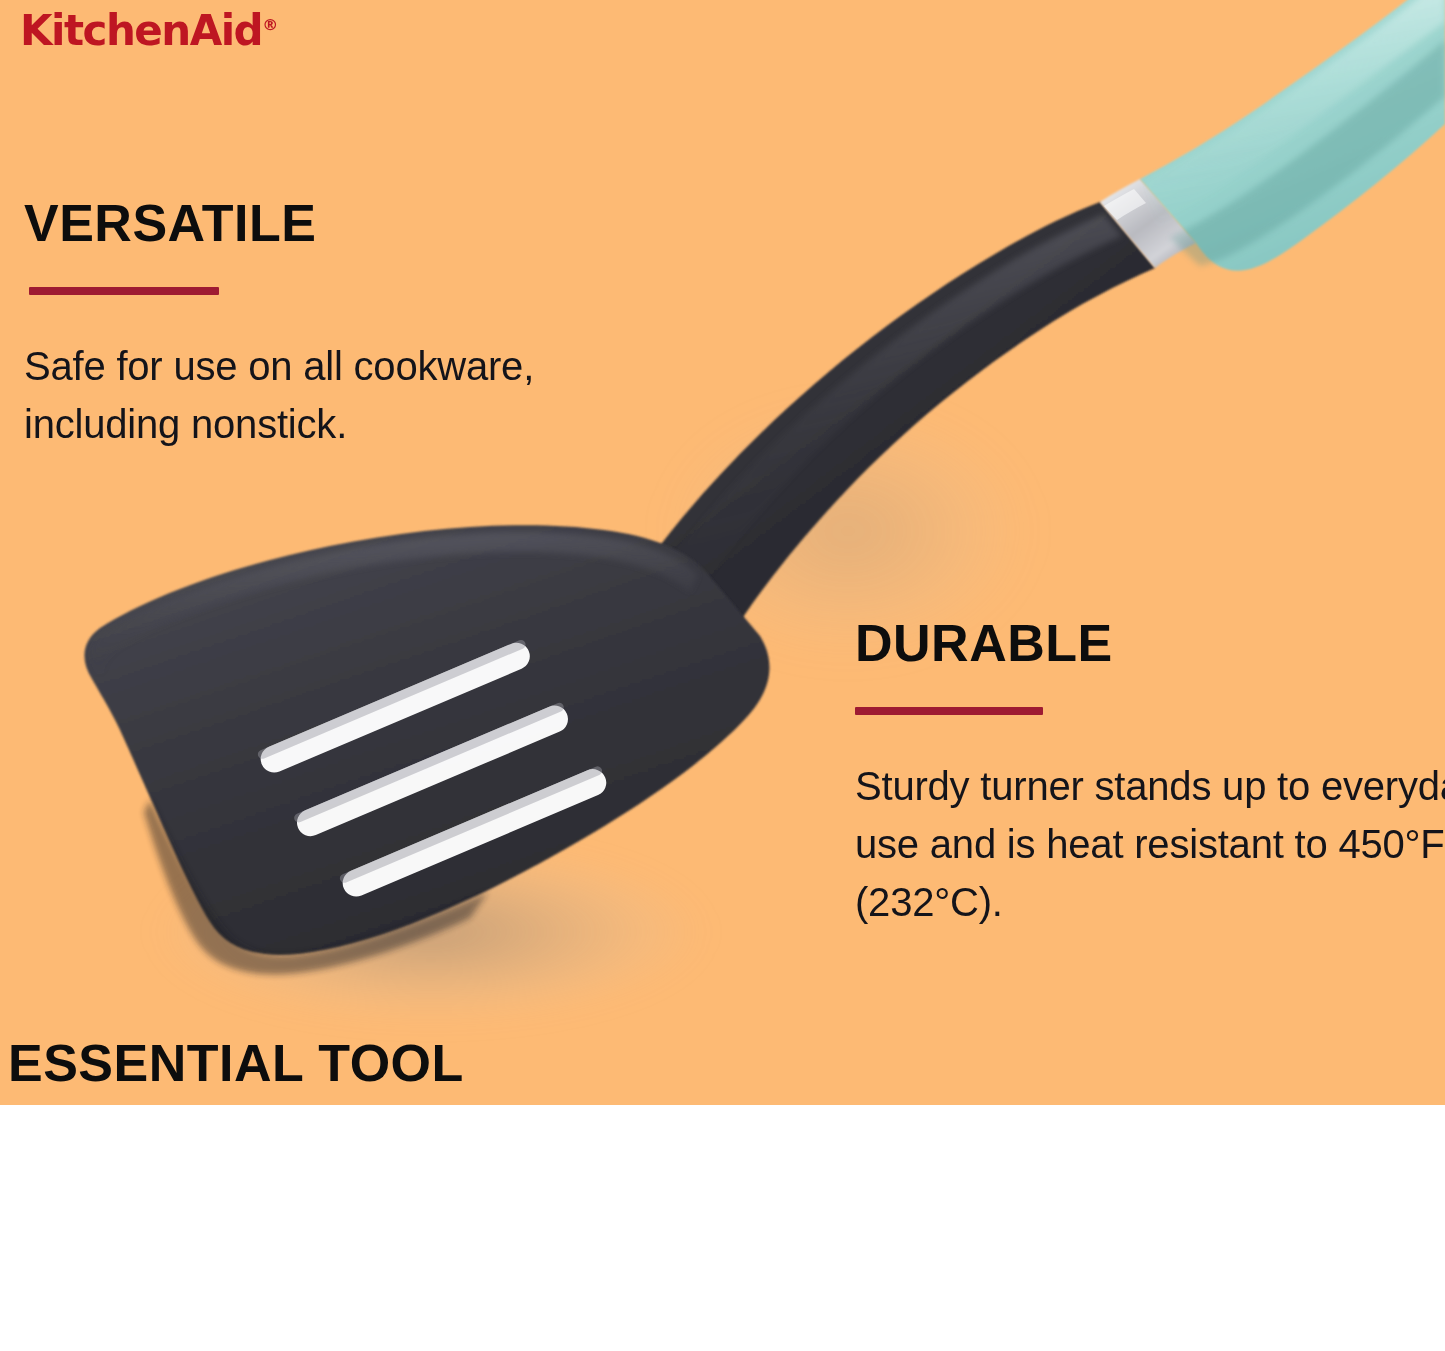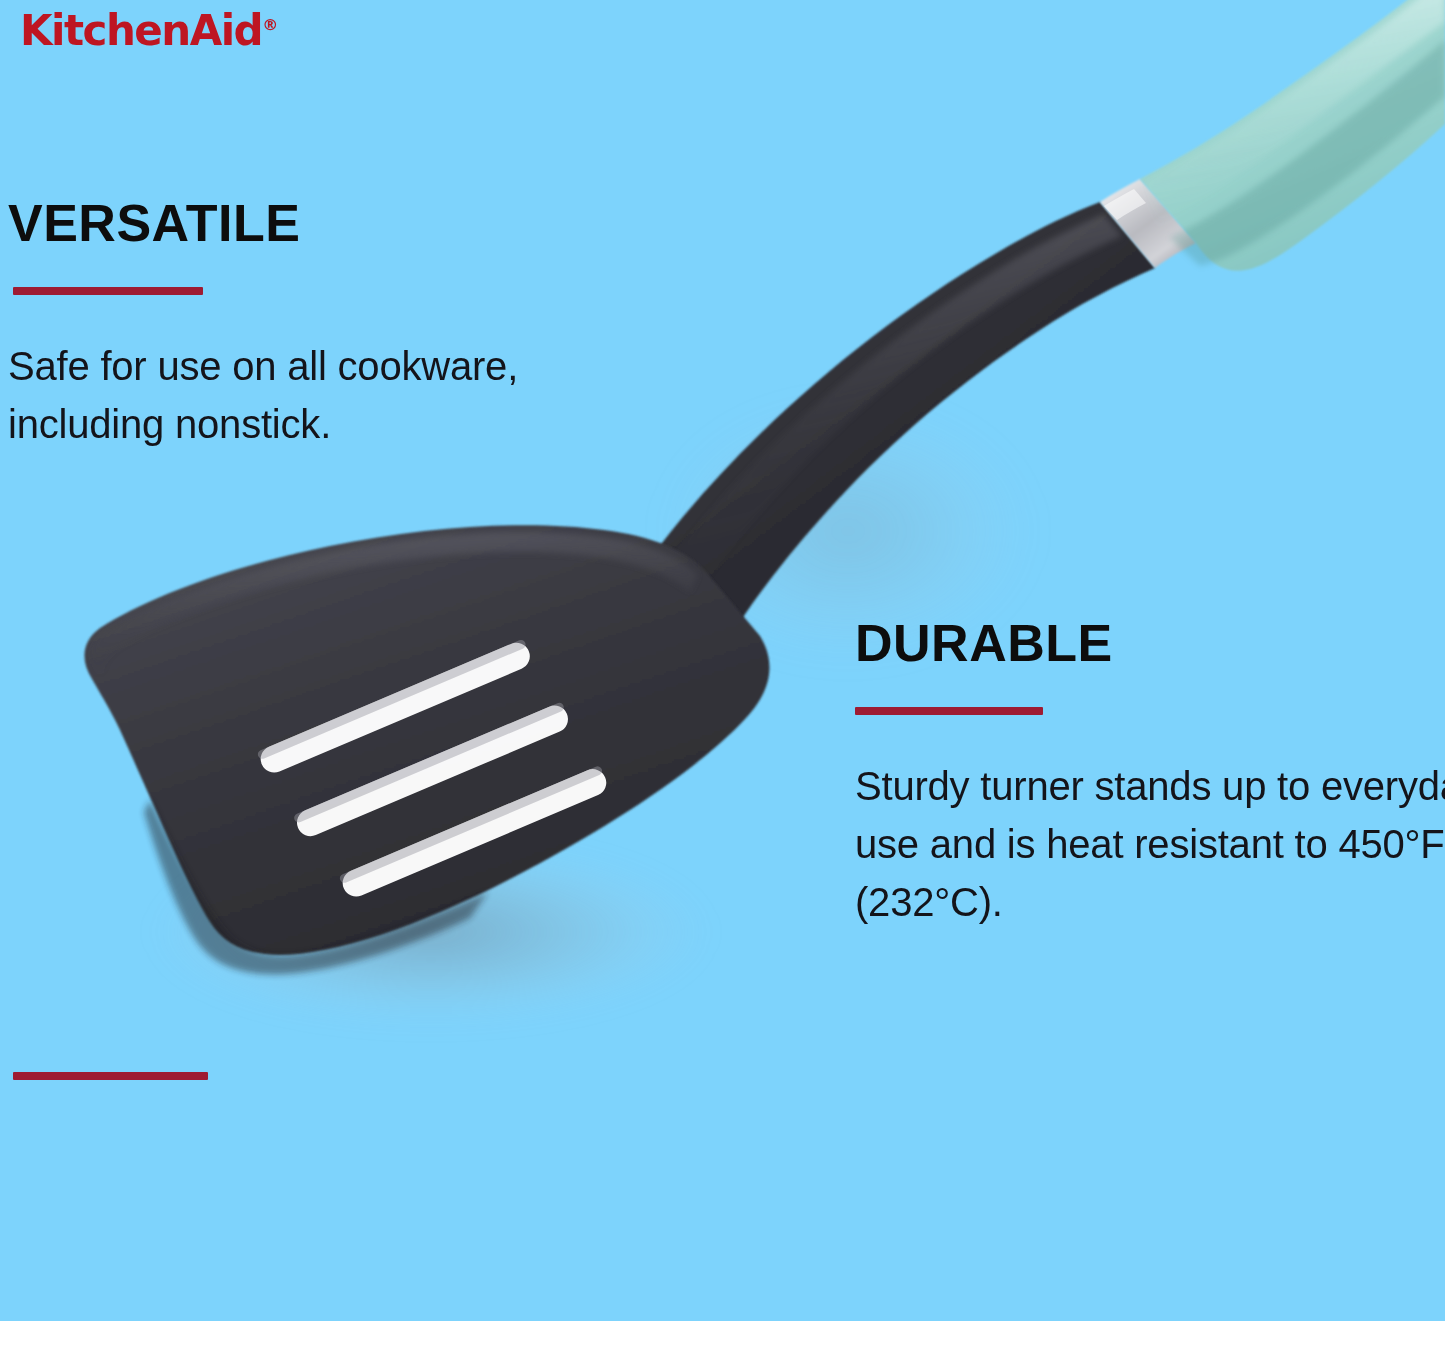--- a/index.html
+++ b/index.html
@@ -8,22 +8,22 @@
     background: #ffffff;
   }
   body {
     font-family: "Liberation Sans", sans-serif;
     -webkit-font-smoothing: antialiased;
   }
 
   #page {
     position: relative;
     width: 1445px;
-    height: 1321px;
-    background: #7dd3fc;
+    height: 1105px;
+    background: #fdba74;
     overflow: hidden;
   }
 
   
   .brand-logo {
     position: absolute;
     left: 20px;
     top: 10px;
     font-family: "DejaVu Sans", sans-serif;
     font-weight: 700;
@@ -66,21 +66,21 @@
   .feature-body {
     margin-top: 42px;
     font-family: "Liberation Sans", sans-serif;
     font-weight: 400;
     font-size: 40px;
     line-height: 1.45;
     color: #14141a;
     letter-spacing: -0.2px;
   }
 
-  #feature-versatile { left: 8px; top: 196px; }
+  #feature-versatile { left: 24px; top: 196px; }
   #feature-durable   { left: 855px; top: 616px; }
   #feature-durable .feature-rule { width: 188px; margin-left: 0; }
   #feature-essential { left: 8px; top: 1036px; }
   #feature-essential .feature-rule { width: 195px; }
 
   
   #product {
     position: absolute;
     left: 0;
     top: 0;
@@ -323,16 +323,17 @@
     <p class="feature-body">Safe for use on all cookware, including nonstick.</p>
   </div>
 
   <div class="feature" id="feature-durable">
     <h2 class="feature-heading">DURABLE</h2>
     <div class="feature-rule"></div>
     <p class="feature-body">Sturdy turner stands up to everyday use and is heat resistant to 450°F (232°C).</p>
   </div>
 
   <div class="feature" id="feature-essential">
+    <h2 class="feature-heading">ESSENTIAL TOOL</h2>
     <div class="feature-rule"></div>
   </div>
 
 </div>
 
 </body></html>

